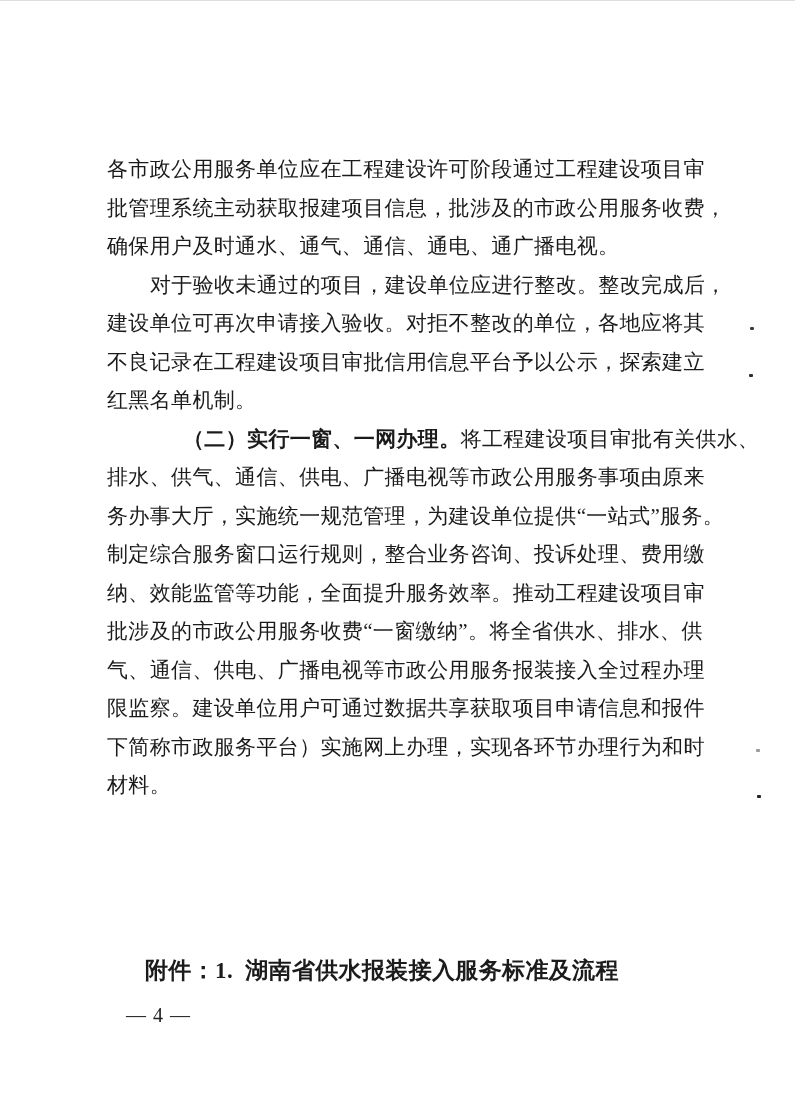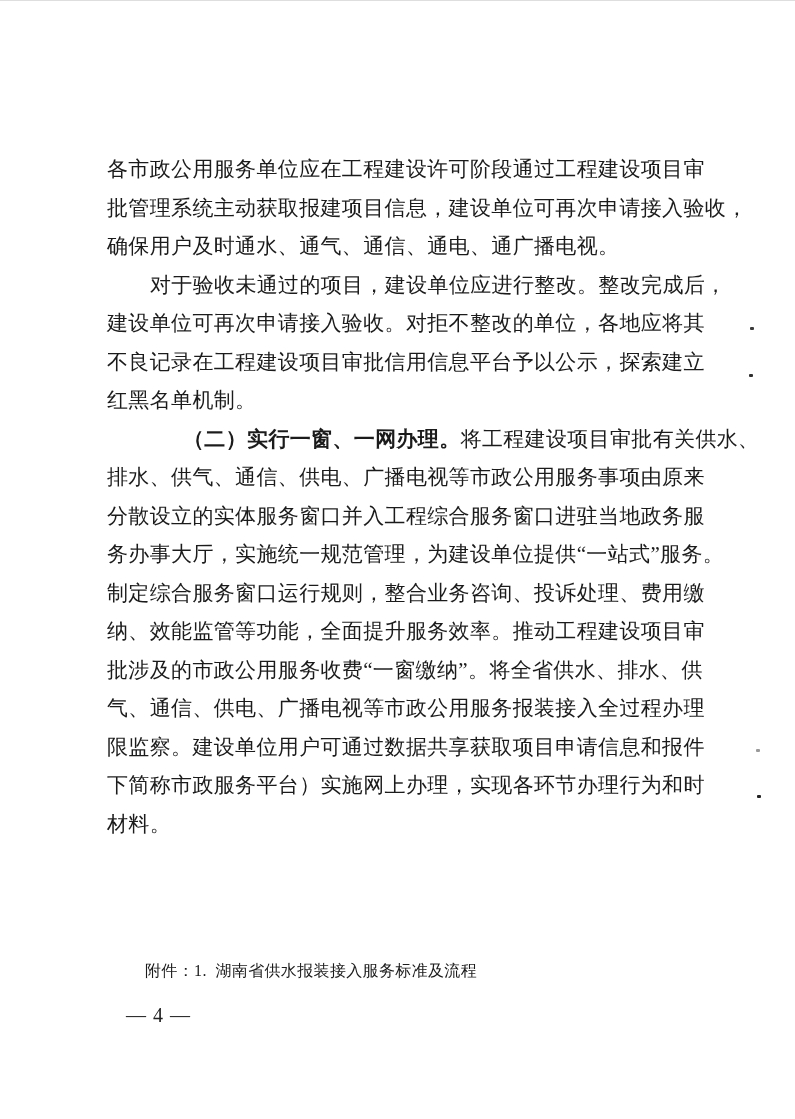--- a/index.html
+++ b/index.html
@@ -48,23 +48,24 @@
   .lead-bold {
     font-weight: bold;
     margin-left: 33px;
   }
   .attachment-line {
     position: absolute;
     left: 145px;
     top: 952px;
     height: 38.5px;
     line-height: 38.5px;
-    font-size: 16px;
+    font-size: 23px;
     letter-spacing: 0.35px;
     white-space: pre;
+    font-weight: bold;
   }
   .page-number {
     position: absolute;
     left: 126px;
     top: 1004px;
     font-size: 20px;
     letter-spacing: 1px;
     white-space: pre;
     color: #222222;
   }
@@ -77,33 +78,32 @@
 </style>
 </head>
 <body>
 
 <div class="page">
   <div class="scan-edge-top"></div>
 
   <div class="body-text">
       <div class="paragraph">
         <div class="line">各市政公用服务单位应在工程建设许可阶段通过工程建设项目审</div>
-        <div class="line">批管理系统主动获取报建项目信息，建设单位可再次申请接入验收，</div>
+        <div class="line">批管理系统主动获取报建项目信息，批涉及的市政公用服务收费，</div>
         <div class="line">确保用户及时通水、通气、通信、通电、通广播电视。</div>
       </div>
       <div class="paragraph">
         <div class="line indent">对于验收未通过的项目，建设单位应进行整改。整改完成后，</div>
         <div class="line">建设单位可再次申请接入验收。对拒不整改的单位，各地应将其</div>
         <div class="line">不良记录在工程建设项目审批信用信息平台予以公示，探索建立</div>
         <div class="line">红黑名单机制。</div>
       </div>
       <div class="paragraph">
         <div class="line indent"><span class="lead-bold">（二）实行一窗、一网办理。</span>将工程建设项目审批有关供水、</div>
         <div class="line">排水、供气、通信、供电、广播电视等市政公用服务事项由原来</div>
-        <div class="line">分散设立的实体服务窗口并入工程综合服务窗口进驻当地政务服</div>
         <div class="line">务办事大厅，实施统一规范管理，为建设单位提供“一站式”服务。</div>
         <div class="line">制定综合服务窗口运行规则，整合业务咨询、投诉处理、费用缴</div>
         <div class="line">纳、效能监管等功能，全面提升服务效率。推动工程建设项目审</div>
         <div class="line">批涉及的市政公用服务收费“一窗缴纳”。将全省供水、排水、供</div>
         <div class="line">气、通信、供电、广播电视等市政公用服务报装接入全过程办理</div>
         <div class="line">限监察。建设单位用户可通过数据共享获取项目申请信息和报件</div>
         <div class="line">下简称市政服务平台）实施网上办理，实现各环节办理行为和时</div>
         <div class="line">材料。</div>
       </div>
     </div>

